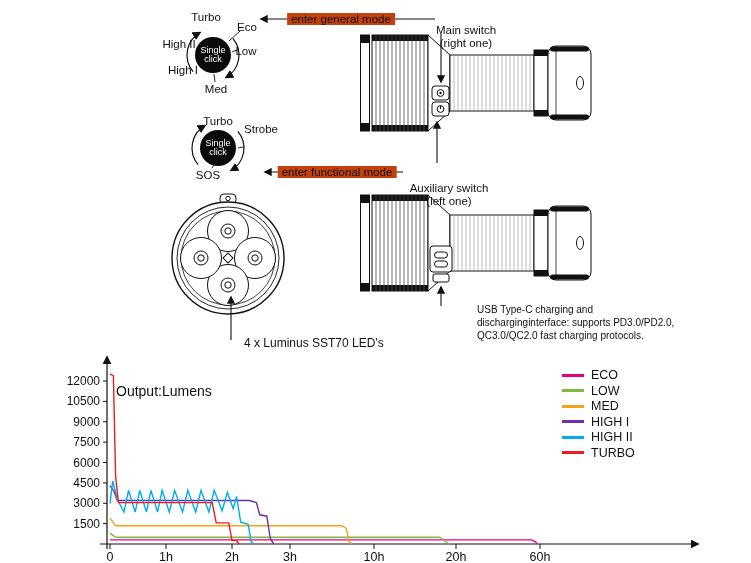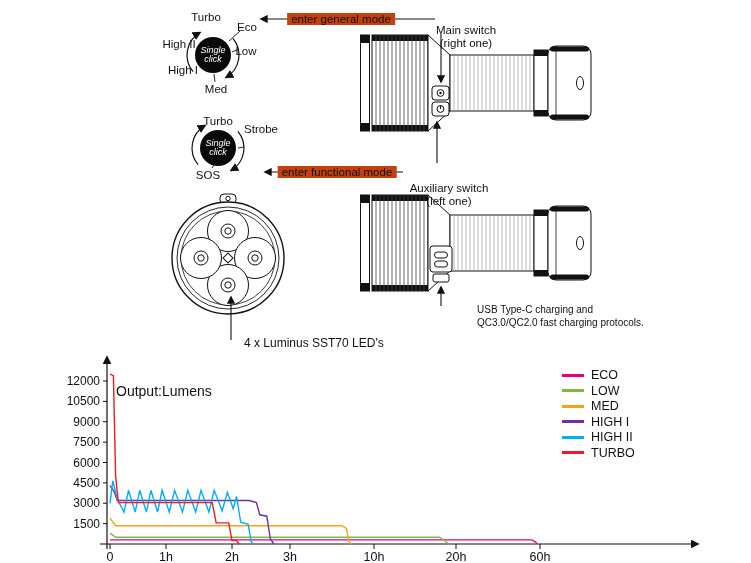--- a/index.html
+++ b/index.html
@@ -6,21 +6,21 @@
   .page{position:relative;width:751px;height:563px;background:#fff;overflow:hidden;
         font-family:"Liberation Sans",sans-serif;color:#111;}
   svg#gfx{position:absolute;left:0;top:0;}
   .lbl{position:absolute;transform:translate(-50%,-50%);font-size:11.5px;white-space:nowrap;color:#111;}
   .lbl-left{position:absolute;font-size:12px;white-space:nowrap;color:#111;}
   .on-line{background:#c2410c;padding:0 4px;}
   .two-line{text-align:center;line-height:12.5px;margin-top:15px;}
   .dial-btn{position:absolute;width:36px;height:36px;border-radius:50%;background:#0a0a0a;color:#fff;
             display:flex;align-items:center;justify-content:center;text-align:center;
             font-size:9px;line-height:1.05;}
-  .dial-btn span{display:block;width:28px;font-style:italic;}
+  .dial-btn span{display:block;width:28px;}
   .legend{position:absolute;display:flex;flex-direction:column;gap:3.5px;}
   .legend-row{display:flex;align-items:center;gap:7px;height:12px;}
   .legend-dash{width:22px;height:3px;display:inline-block;background:#888;}
   .legend-label{font-size:12.5px;}
   .chart-title{position:absolute;font-size:14px;white-space:nowrap;margin-top:28px;}
   .usb-note{line-height:13px;font-size:10px;}
 </style>
 </head>
 <body>
 
@@ -185,20 +185,21 @@
     <div>(right one)</div>
   </div>
   <div class="lbl on-line" style="left:337px;top:172px">enter functional mode</div>
   <div class="lbl two-line" style="left:449px;top:179px">
     <div>Auxiliary switch</div>
     <div>(left one)</div>
   </div>
   <div class="lbl-left" style="left:244px;top:336px">4 x Luminus SST70 LED's</div>
   <div class="lbl-left usb-note" style="left:477px;top:303px">
     <div>USB Type-C charging and</div>
+    <div>discharginginterface: supports PD3.0/PD2.0,</div>
     <div>QC3.0/QC2.0 fast charging protocols.</div>
   </div>
 
   <div class="chart-title" style="left:116px;top:355px">Output:Lumens</div>
   <div class="chart-title" style="left:592px;top:547px">Runtime:hour</div>
 
   <div class="legend" style="left:562px;top:369px">
     <div class="legend-row">
       <span class="legend-dash" style="background: rgb(229, 0, 125);"></span>
       <span class="legend-label">ECO</span>

